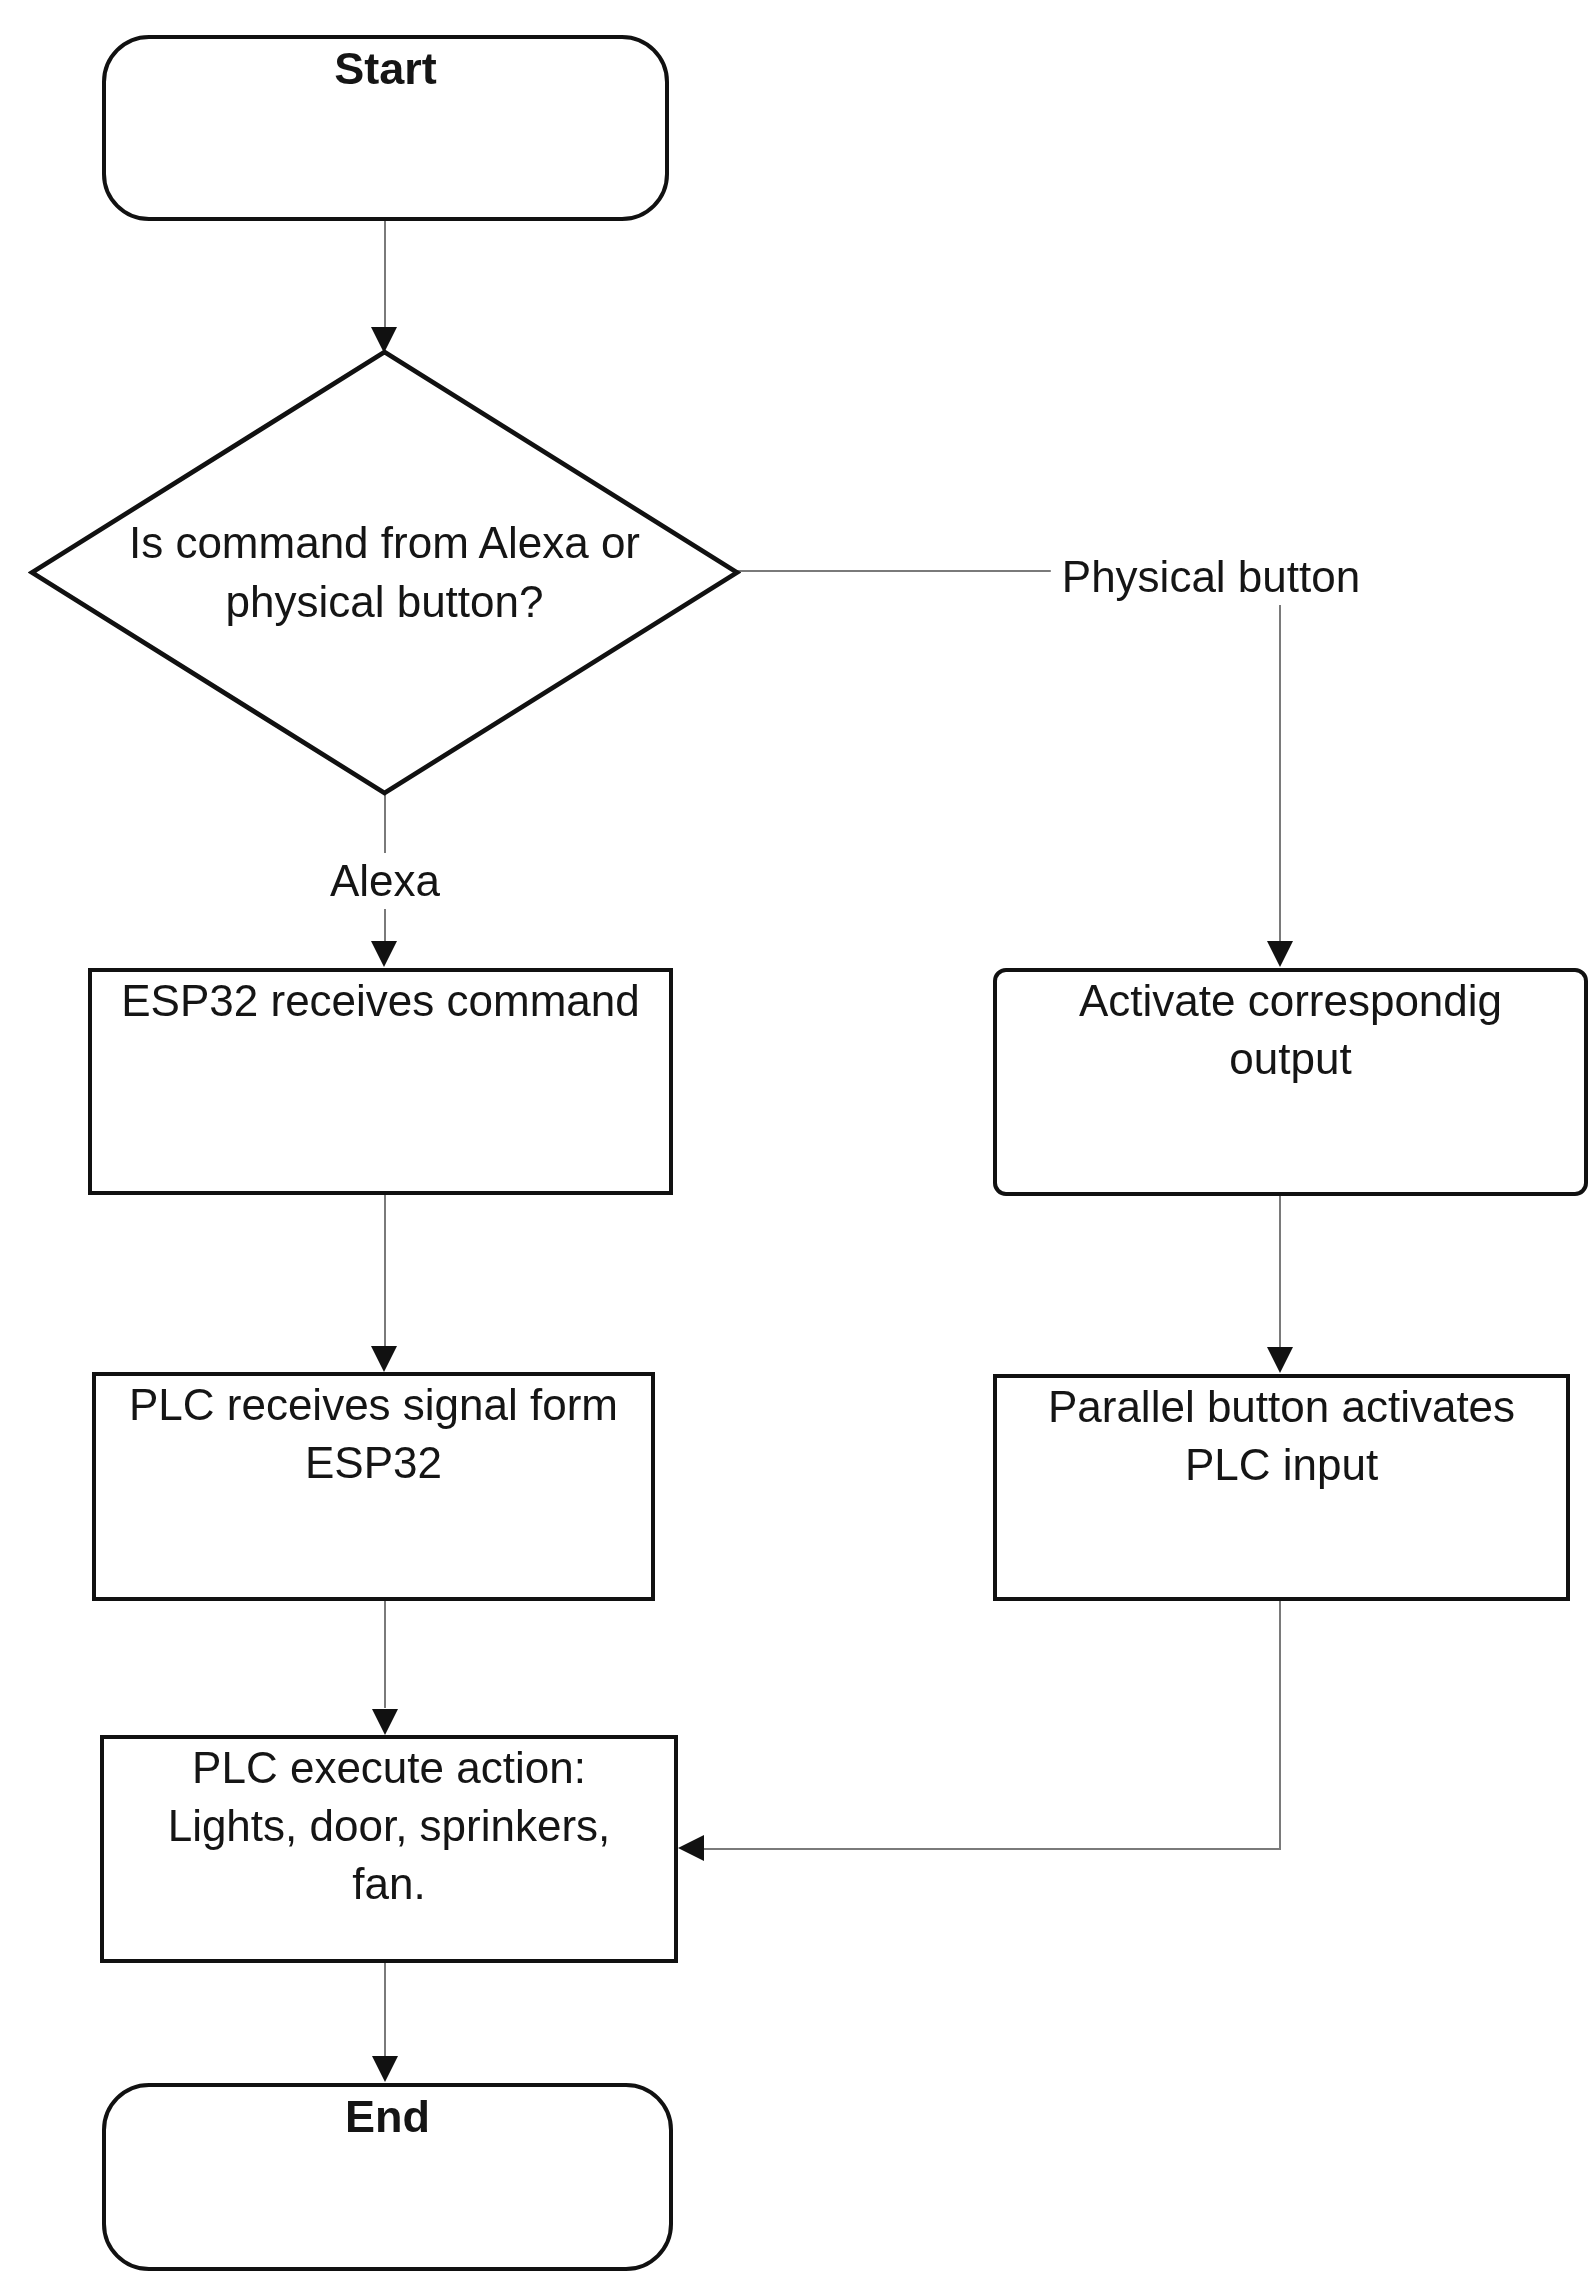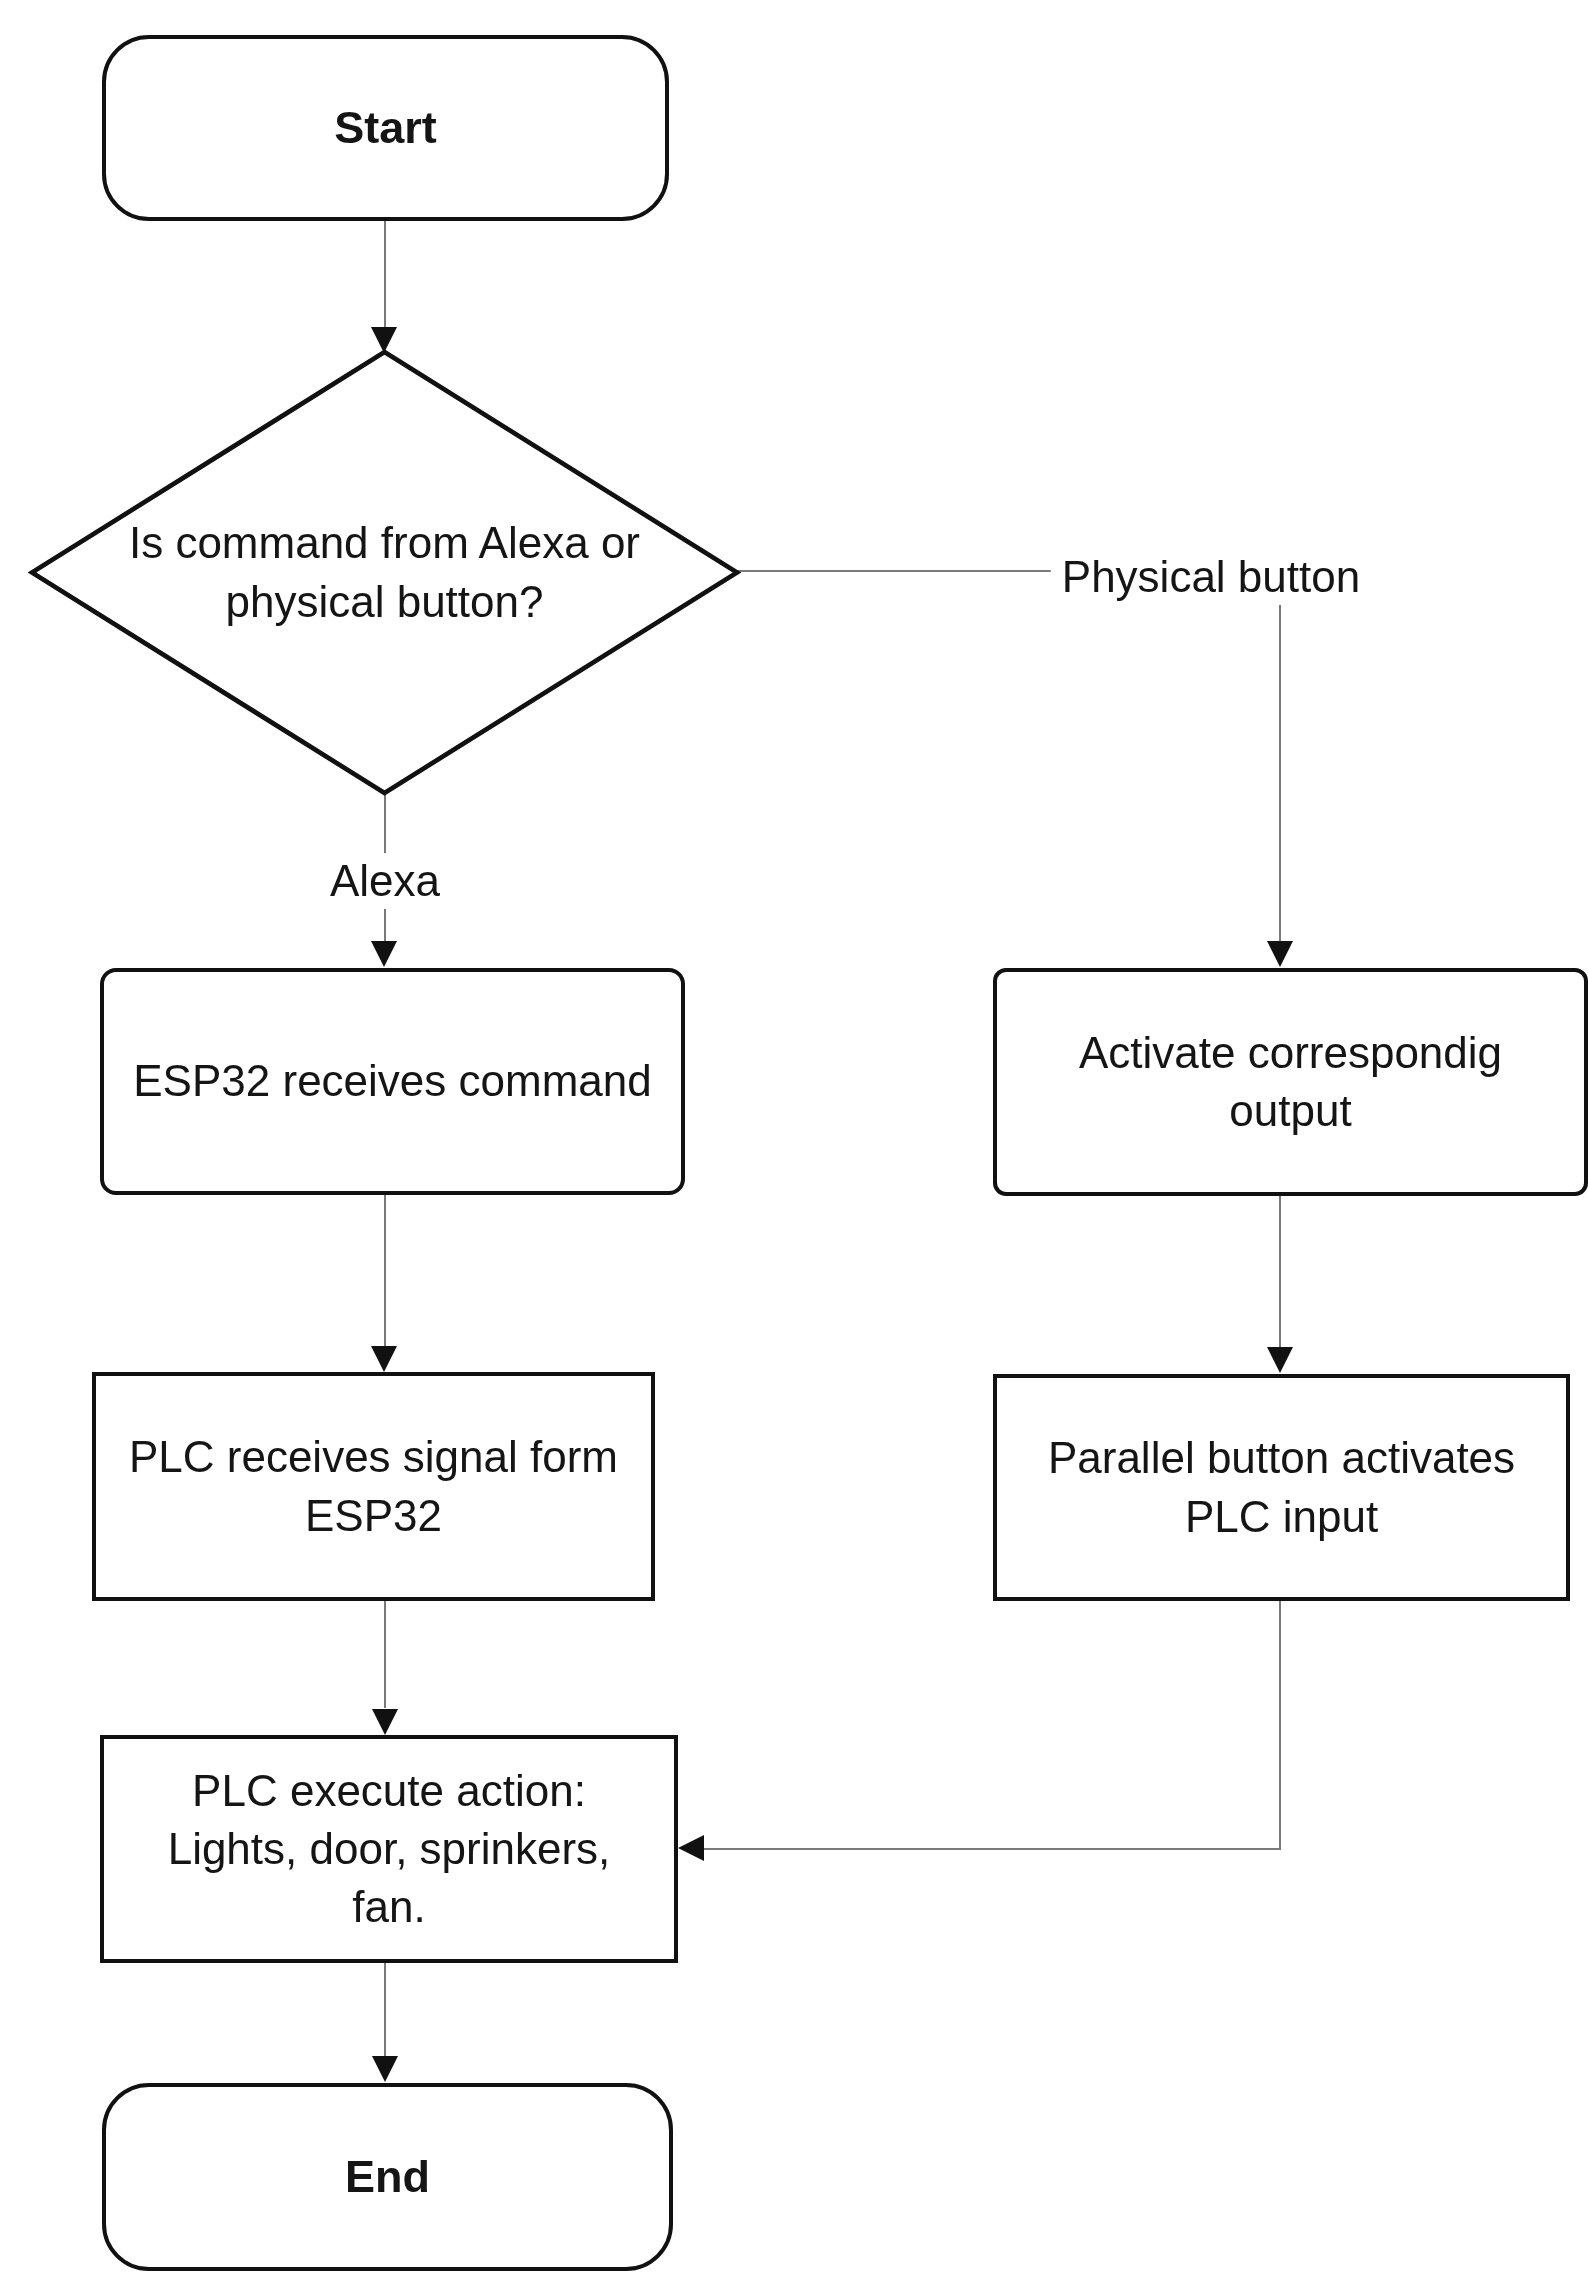--- a/index.html
+++ b/index.html
@@ -11,21 +11,21 @@
     font-family: "Liberation Sans", sans-serif;
     color: #151515;
     overflow: hidden;
   }
   .node {
     position: absolute;
     box-sizing: border-box;
     background: #ffffff;
     border: 4.7px solid #111111;
     display: flex;
-    align-items: center;
+    align-items: flex-start;
     justify-content: center;
     text-align: center;
     z-index: 3;
   }
   .terminator { border-radius: 47px; }
   .terminator .node-label { font-weight: bold; font-size: 45px; }
   .node-label {
     font-size: 44px;
     line-height: 1.32;
     white-space: pre-line;
@@ -111,21 +111,21 @@
   <div class="diamond-wrap" style="left:28px; top:348px; width:713px; height:449px;">
     <svg width="713" height="449" viewBox="0 0 912 574">
       <polygon points="456,5 907,287 456,569 5,287" fill="#ffffff" stroke="#111111" stroke-width="6" stroke-linejoin="miter"></polygon>
     </svg>
     <div class="diamond-text">
       <span class="node-label">Is command from Alexa or
 physical button?</span>
     </div>
   </div>
 
-  <div class="node" style="left:100px; top:968px; width:585px; height:227px;border-radius:16px;">
+  <div class="node" style="left:88px; top:968px; width:585px; height:227px;">
     <span class="node-label">ESP32 receives command</span>
   </div>
 
   <div class="node" style="left:993px; top:968px; width:595px; height:228px;border-radius:13px;">
     <span class="node-label">Activate correspondig
 output</span>
   </div>
 
   <div class="node" style="left:92px; top:1372px; width:563px; height:229px;">
     <span class="node-label">PLC receives signal form

